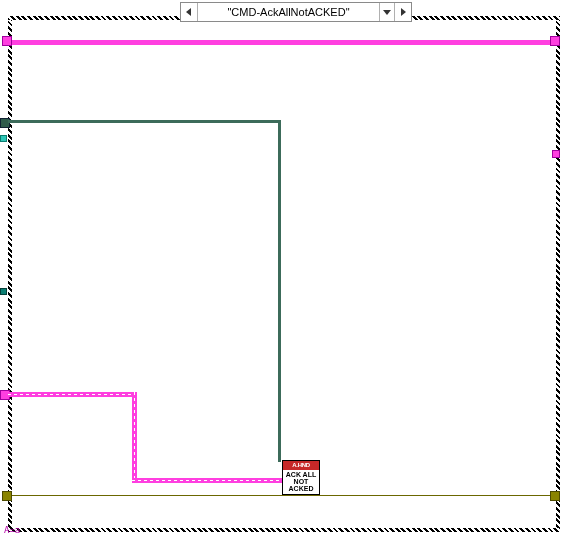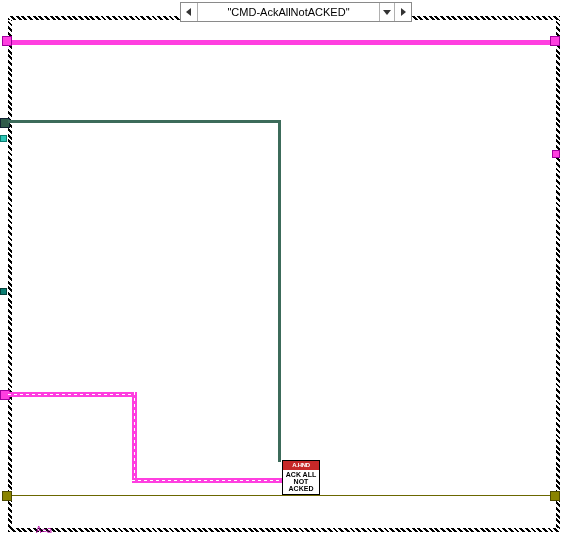--- a/index.html
+++ b/index.html
@@ -141,21 +141,20 @@
     font-weight: bold;
     color: #000;
   }
   .corner-label {
     position: absolute;
     left: 4px;
     bottom: 0px;
     font-size: 9px;
     color: #b400a8;
     font-family: monospace;
-    margin-left: 32px;
   }
   svg.tri { width: 8px; height: 8px; }
 </style>
 </head>
 <body>
 
 <div class="case-box"></div>
 
 <div class="selector">
   <div class="arrow">

